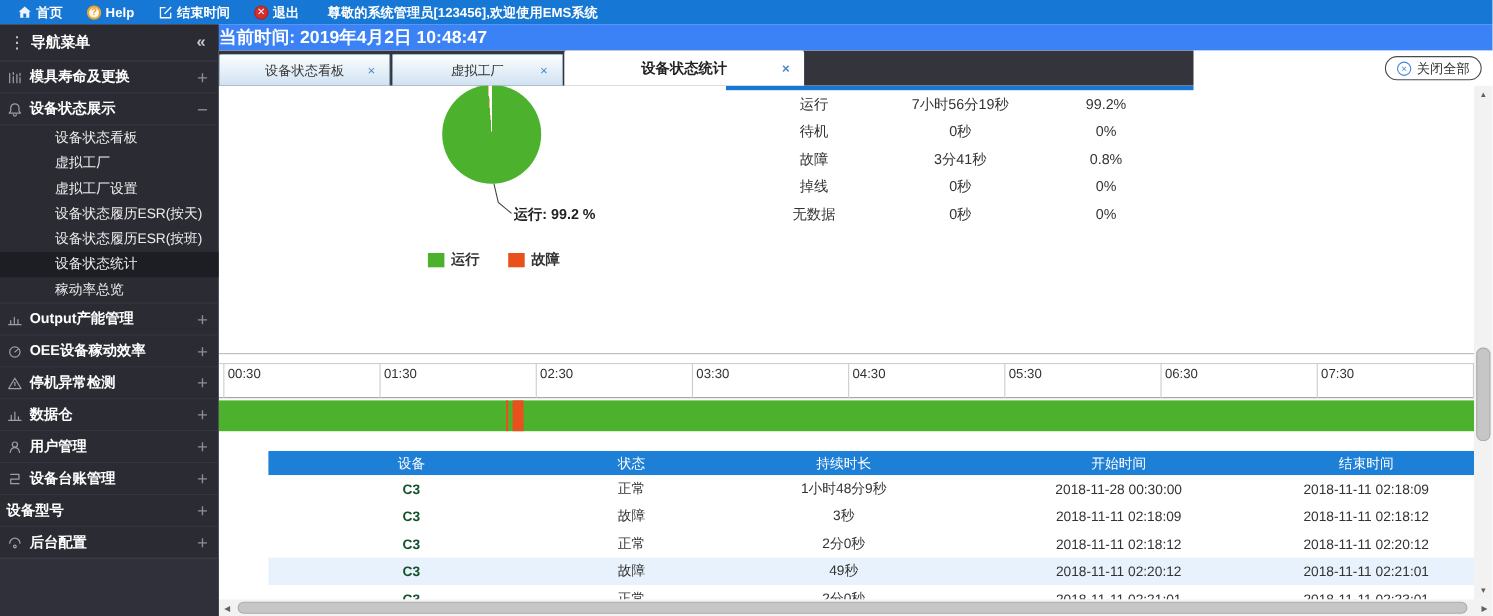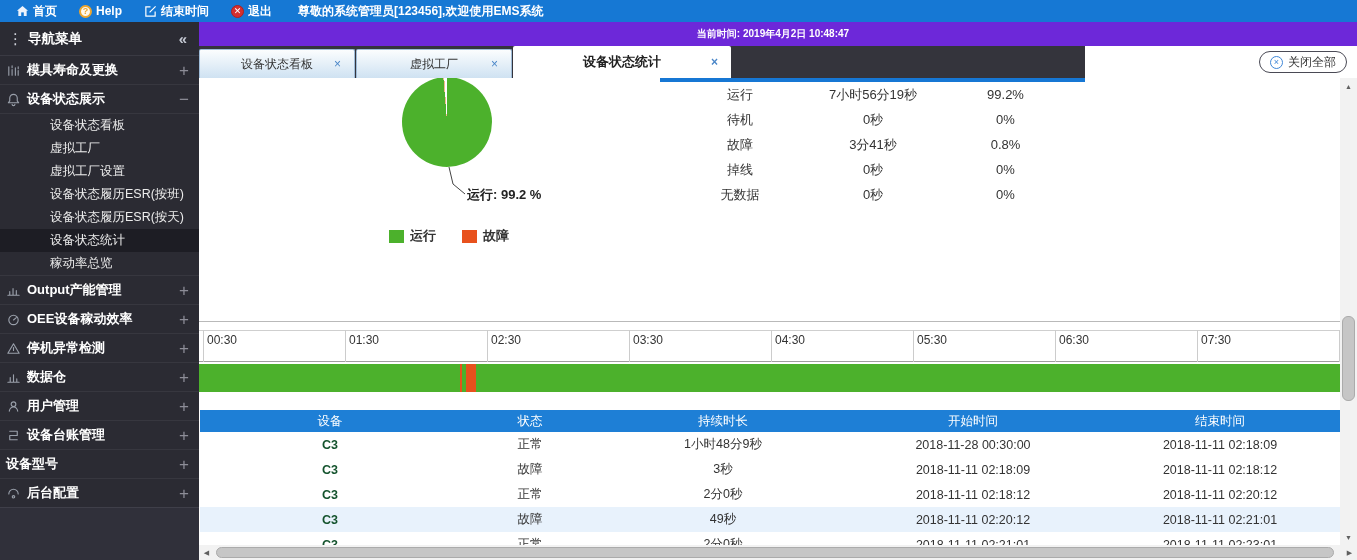--- a/index.html
+++ b/index.html
@@ -26,23 +26,23 @@
   .sb-ico { width:18px; margin-right:3px; display:inline-flex; align-items:center; }
   .sb-ico svg { stroke:#9aa0ab; fill:none; stroke-width:1.2; stroke-linecap:round; stroke-linejoin:round; }
   .sb-noico { }
   .sb-toggle { margin-left:auto; color:#8d8d97; font-size:17px; font-weight:normal; line-height:1; }
   .sb-children { border-bottom:1px solid #37373f; }
   .sb-child { height:23px; line-height:23px; padding-left:50px; font-size:12.5px; color:#ececec; cursor:pointer; }
   .sb-child.selected { background:#1d1d24; }
   .sb-footer { position:absolute; left:0; right:0; top:485px; bottom:0; background:#30303a; border-top:1px solid #3f3f49; }
 
   
-  .timebar { position:absolute; left:199px; top:22px; width:1158px; height:24px; background:#6d28d9;
-             display:flex; align-items:center; justify-content:center; padding-right:10px;
-             color:#fff; font-size:10px; font-weight:bold; }
+  .timebar { position:absolute; left:199px; top:22px; width:1158px; height:24px; background:#3b82f6;
+             display:flex; align-items:center; justify-content:flex-start; padding-right:10px;
+             color:#fff; font-size:16px; font-weight:bold; }
   .tabbar { position:absolute; left:199px; top:46px; width:1158px; height:32px; background:#fff; }
   .tabstrip { position:absolute; left:0; top:0; width:886px; height:32px; background:#34343c; display:flex; align-items:flex-end; }
   .tab { width:156px; height:29px; margin-right:1px; background:linear-gradient(#fbfdfe,#cfe2f2);
          border:1px solid #9fbcd8; border-bottom:none; border-radius:2px 2px 0 0; position:relative;
          display:flex; align-items:center; justify-content:center; font-size:12px; color:#333; cursor:pointer; }
   .tab .tab-x { position:absolute; right:13px; top:50%; transform:translateY(-50%); color:#4a86c8; font-size:12px; cursor:pointer; }
   .tab.active { width:218px; height:32px; background:#fff; border:none; font-weight:bold; font-size:13px; color:#222; }
   .close-all { position:absolute; right:10px; top:5px; height:22px; display:flex; align-items:center; gap:5px;
                padding:0 10px; border:1px solid #4a4a55; border-radius:12px; background:#fff; font-size:12px; color:#333; cursor:pointer; }
   .close-all .oicon { display:inline-flex; width:13px; height:13px; border:1px solid #3f87d8; border-radius:50%;
@@ -70,21 +70,21 @@
   .tl-divider { position:absolute; left:0; top:243px; width:1141px; border-top:1px solid #b9b9b9; }
   .tl-band { position:absolute; left:0; top:252px; width:1141px; height:32px; background:#fff;
              border-top:1px solid #cfcfcf; border-bottom:1px solid #9e9e9e; }
   .tl-grid { position:absolute; top:252px; height:32px; width:1px; background:#ccc; }
   .tl-tick { position:absolute; top:255px; font-size:12px; color:#333; }
   .tl-bar { position:absolute; left:0; top:286px; width:1141px; height:28px; background:#4cb12c; cursor:pointer; }
   .fault { position:absolute; top:286px; height:28px; background:#e8511d; }
   .fault-1 { left:261px; width:2px; }
   .fault-2 { left:267px; width:10px; }
 
-  .dtable { position:absolute; left:1px; top:332px; width:1140px; }
+  .dtable { position:absolute; left:1px; top:332px; width:1140px;padding-left:44px; }
   .dhead { display:flex; height:22px; align-items:center; background:#1e7fd6; color:#fff; font-size:12.5px; }
   .drow  { display:flex; height:25px; align-items:center; font-size:12.5px; color:#333; background:#fff; }
   .drow.hl { background:#e8f2fc; }
   .dc1 { width:260px; text-align:center; } .dc2 { width:140px; text-align:center; }
   .dc3 { width:246px; text-align:center; } .dc4 { width:254px; text-align:center; }
   .dc5 { flex:1; text-align:center; }
   .dev-link { color:#14532d; font-weight:bold; cursor:pointer; }
 
   
   .vscroll { position:absolute; left:1340px; top:78px; width:17px; height:467px; background:#f2f2f2; }
@@ -153,22 +153,22 @@
         </svg>
     </span>
     <span>设备状态展示</span>
     <span class="sb-toggle">−</span>
   </div>
 
   <div class="sb-children">
     <div class="sb-child">设备状态看板</div>
     <div class="sb-child">虚拟工厂</div>
     <div class="sb-child">虚拟工厂设置</div>
+    <div class="sb-child">设备状态履历ESR(按天)</div>
     <div class="sb-child">设备状态履历ESR(按班)</div>
-    <div class="sb-child">设备状态履历ESR(按天)</div>
     <div class="sb-child selected">设备状态统计</div>
     <div class="sb-child">稼动率总览</div>
   </div>
 
   <div class="sb-group">
     <span class="sb-ico">
       <svg width="15" height="15" viewBox="0 0 16 16">
           <path d="M2 13h12M4 13V9M7.5 13V6M11 13V8"></path>
         </svg>
     </span>

